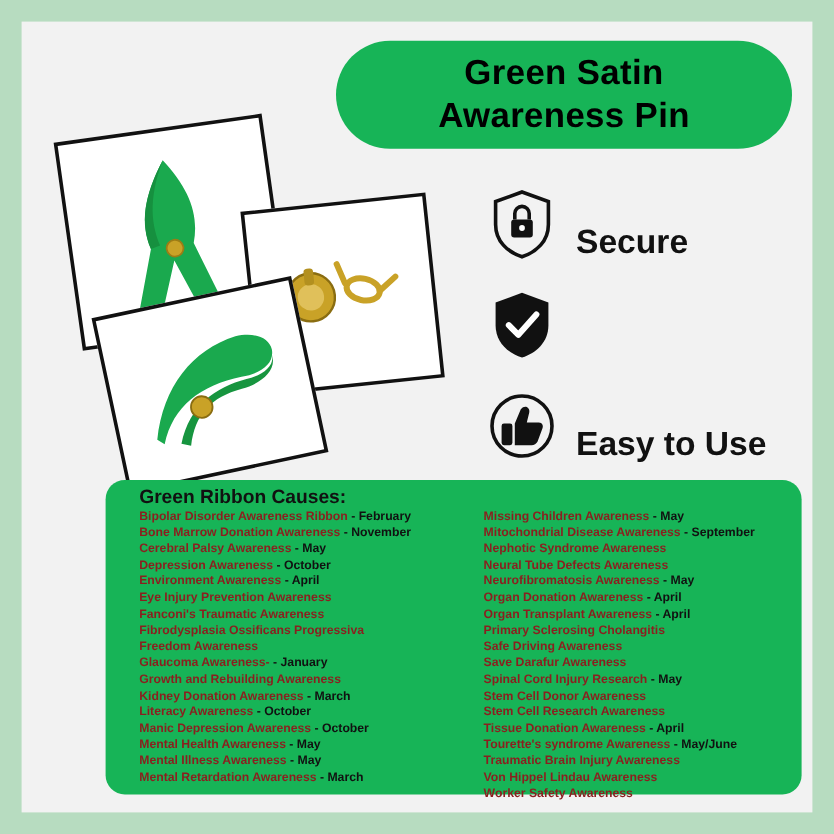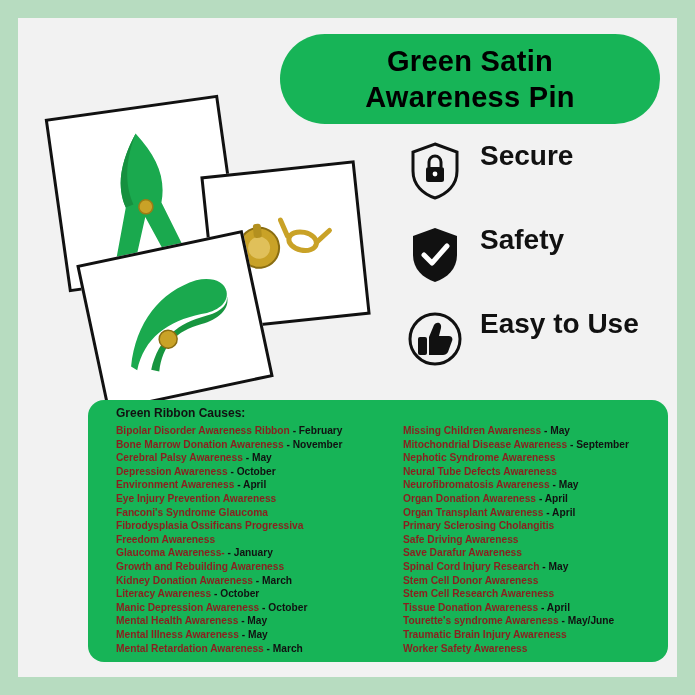--- a/index.html
+++ b/index.html
@@ -82,21 +82,21 @@
 
   
   .features {
     position: absolute;
     left: 388px;
     top: 122px;
     width: 270px;
   }
   .feature {
     display: flex;
-    align-items: flex-start;
+    align-items: flex-end;
     height: 78px;
     margin-bottom: 6px;
   }
   .feature-icon {
     width: 58px;
     height: 62px;
     flex: 0 0 58px;
     display: flex;
     align-items: center;
     justify-content: center;
@@ -118,21 +118,21 @@
     height: 262px;
     background: #17b457;
     border-radius: 16px;
     padding: 8px 0 0 0;
     box-sizing: border-box;
   }
   .causes-heading {
     position: absolute;
     left: 28px;
     top: 6px;
-    font-size: 12px;
+    font-size: 16px;
     font-weight: bold;
     color: #111;
   }
   .causes-cols {
     position: absolute;
     left: 28px;
     top: 24px;
     width: 540px;
     display: flex;
     gap: 34px;
@@ -206,21 +206,20 @@
       <div class="feature-label">Secure</div>
     </div>
 
     <div class="feature">
       <div class="feature-icon">
         <svg width="52" height="60" viewBox="0 0 52 60">
           <path d="M26 3 L48 11 V30 C48 44 38 53 26 57 C14 53 4 44 4 30 V11 Z" fill="#111"></path>
           <path d="M15 30 L23 38 L38 21" fill="none" stroke="#fff" stroke-width="5" stroke-linecap="round" stroke-linejoin="round"></path>
         </svg>
       </div>
-      <div class="feature-label">Safety</div>
     </div>
 
     <div class="feature">
       <div class="feature-icon">
         <svg width="56" height="56" viewBox="0 0 56 56">
           <circle cx="28" cy="28" r="25" fill="none" stroke="#111" stroke-width="3"></circle>
           <path d="M22 26 L27 14 C30 10 35 12 34 17 L32 25 H42 C45 25 46 28 45 30 L41 41 C40 43 38 44 36 44 H22 Z" fill="#111"></path>
           <rect x="11" y="26" width="9" height="18" rx="2" fill="#111"></rect>
         </svg>
       </div>
@@ -232,21 +231,21 @@
   <div class="causes">
     <div class="causes-heading">Green Ribbon Causes:</div>
     <div class="causes-cols">
       <div class="causes-col">
         <div class="cause-item"><span>Bipolar Disorder Awareness Ribbon</span> <span class="cause-month">- February</span></div>
         <div class="cause-item"><span>Bone Marrow Donation Awareness</span> <span class="cause-month">- November</span></div>
         <div class="cause-item"><span>Cerebral Palsy Awareness</span> <span class="cause-month">- May</span></div>
         <div class="cause-item"><span>Depression Awareness</span> <span class="cause-month">- October</span></div>
         <div class="cause-item"><span>Environment Awareness</span> <span class="cause-month">- April</span></div>
         <div class="cause-item"><span>Eye Injury Prevention Awareness</span> <span class="cause-month"></span></div>
-        <div class="cause-item"><span>Fanconi's Syndrome Glaucoma</span> <span class="cause-month"></span></div>
+        <div class="cause-item"><span>Fanconi's Traumatic Awareness</span> <span class="cause-month"></span></div>
         <div class="cause-item"><span>Fibrodysplasia Ossificans Progressiva</span> <span class="cause-month"></span></div>
         <div class="cause-item"><span>Freedom Awareness</span> <span class="cause-month"></span></div>
         <div class="cause-item"><span>Glaucoma Awareness-</span> <span class="cause-month">- January</span></div>
         <div class="cause-item"><span>Growth and Rebuilding Awareness</span> <span class="cause-month"></span></div>
         <div class="cause-item"><span>Kidney Donation Awareness</span> <span class="cause-month">- March</span></div>
         <div class="cause-item"><span>Literacy Awareness</span> <span class="cause-month">- October</span></div>
         <div class="cause-item"><span>Manic Depression Awareness</span> <span class="cause-month">- October</span></div>
         <div class="cause-item"><span>Mental Health Awareness</span> <span class="cause-month">- May</span></div>
         <div class="cause-item"><span>Mental Illness Awareness</span> <span class="cause-month">- May</span></div>
         <div class="cause-item"><span>Mental Retardation Awareness</span> <span class="cause-month">- March</span></div>
@@ -261,18 +260,19 @@
         <div class="cause-item"><span>Organ Transplant Awareness</span> <span class="cause-month">- April</span></div>
         <div class="cause-item"><span>Primary Sclerosing Cholangitis</span> <span class="cause-month"></span></div>
         <div class="cause-item"><span>Safe Driving Awareness</span> <span class="cause-month"></span></div>
         <div class="cause-item"><span>Save Darafur Awareness</span> <span class="cause-month"></span></div>
         <div class="cause-item"><span>Spinal Cord Injury Research</span> <span class="cause-month">- May</span></div>
         <div class="cause-item"><span>Stem Cell Donor Awareness</span> <span class="cause-month"></span></div>
         <div class="cause-item"><span>Stem Cell Research Awareness</span> <span class="cause-month"></span></div>
         <div class="cause-item"><span>Tissue Donation Awareness</span> <span class="cause-month">- April</span></div>
         <div class="cause-item"><span>Tourette's syndrome Awareness</span> <span class="cause-month">- May/June</span></div>
         <div class="cause-item"><span>Traumatic Brain Injury Awareness</span> <span class="cause-month"></span></div>
+        <div class="cause-item"><span>Von Hippel Lindau Awareness</span> <span class="cause-month"></span></div>
         <div class="cause-item"><span>Worker Safety Awareness</span> <span class="cause-month"></span></div>
       </div>
     </div>
   </div>
 
 </div>
 
 </body></html>

